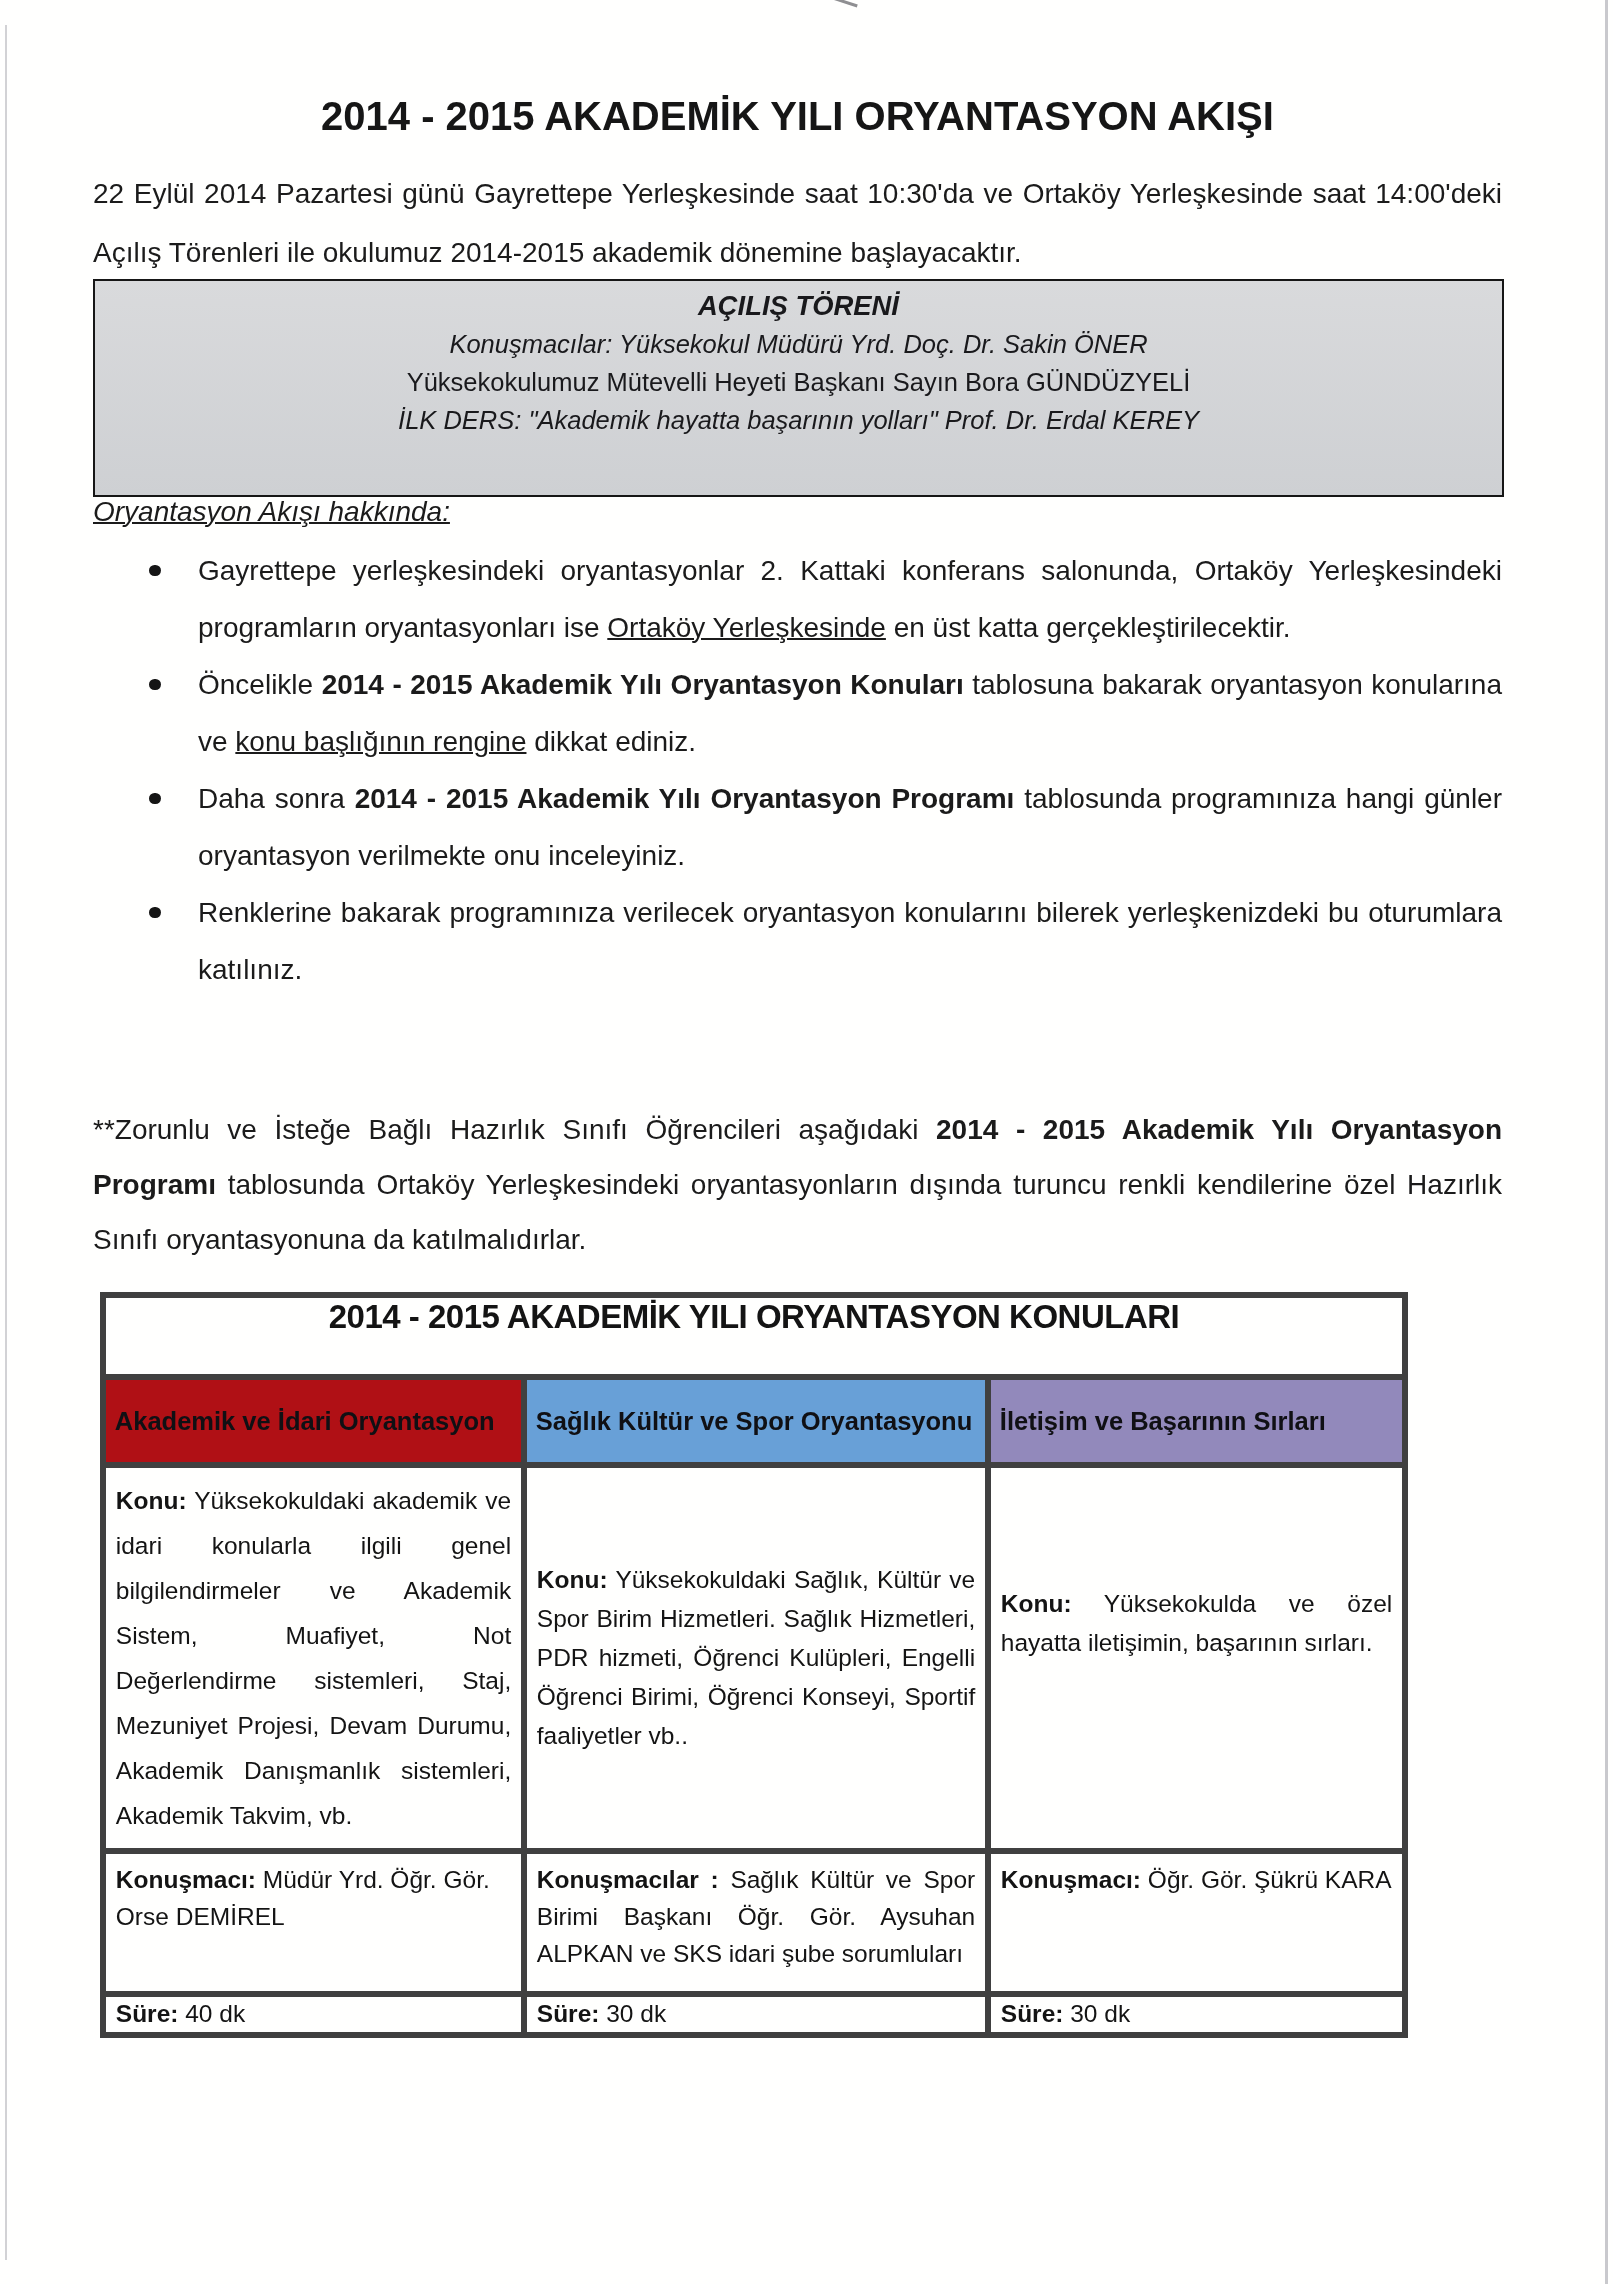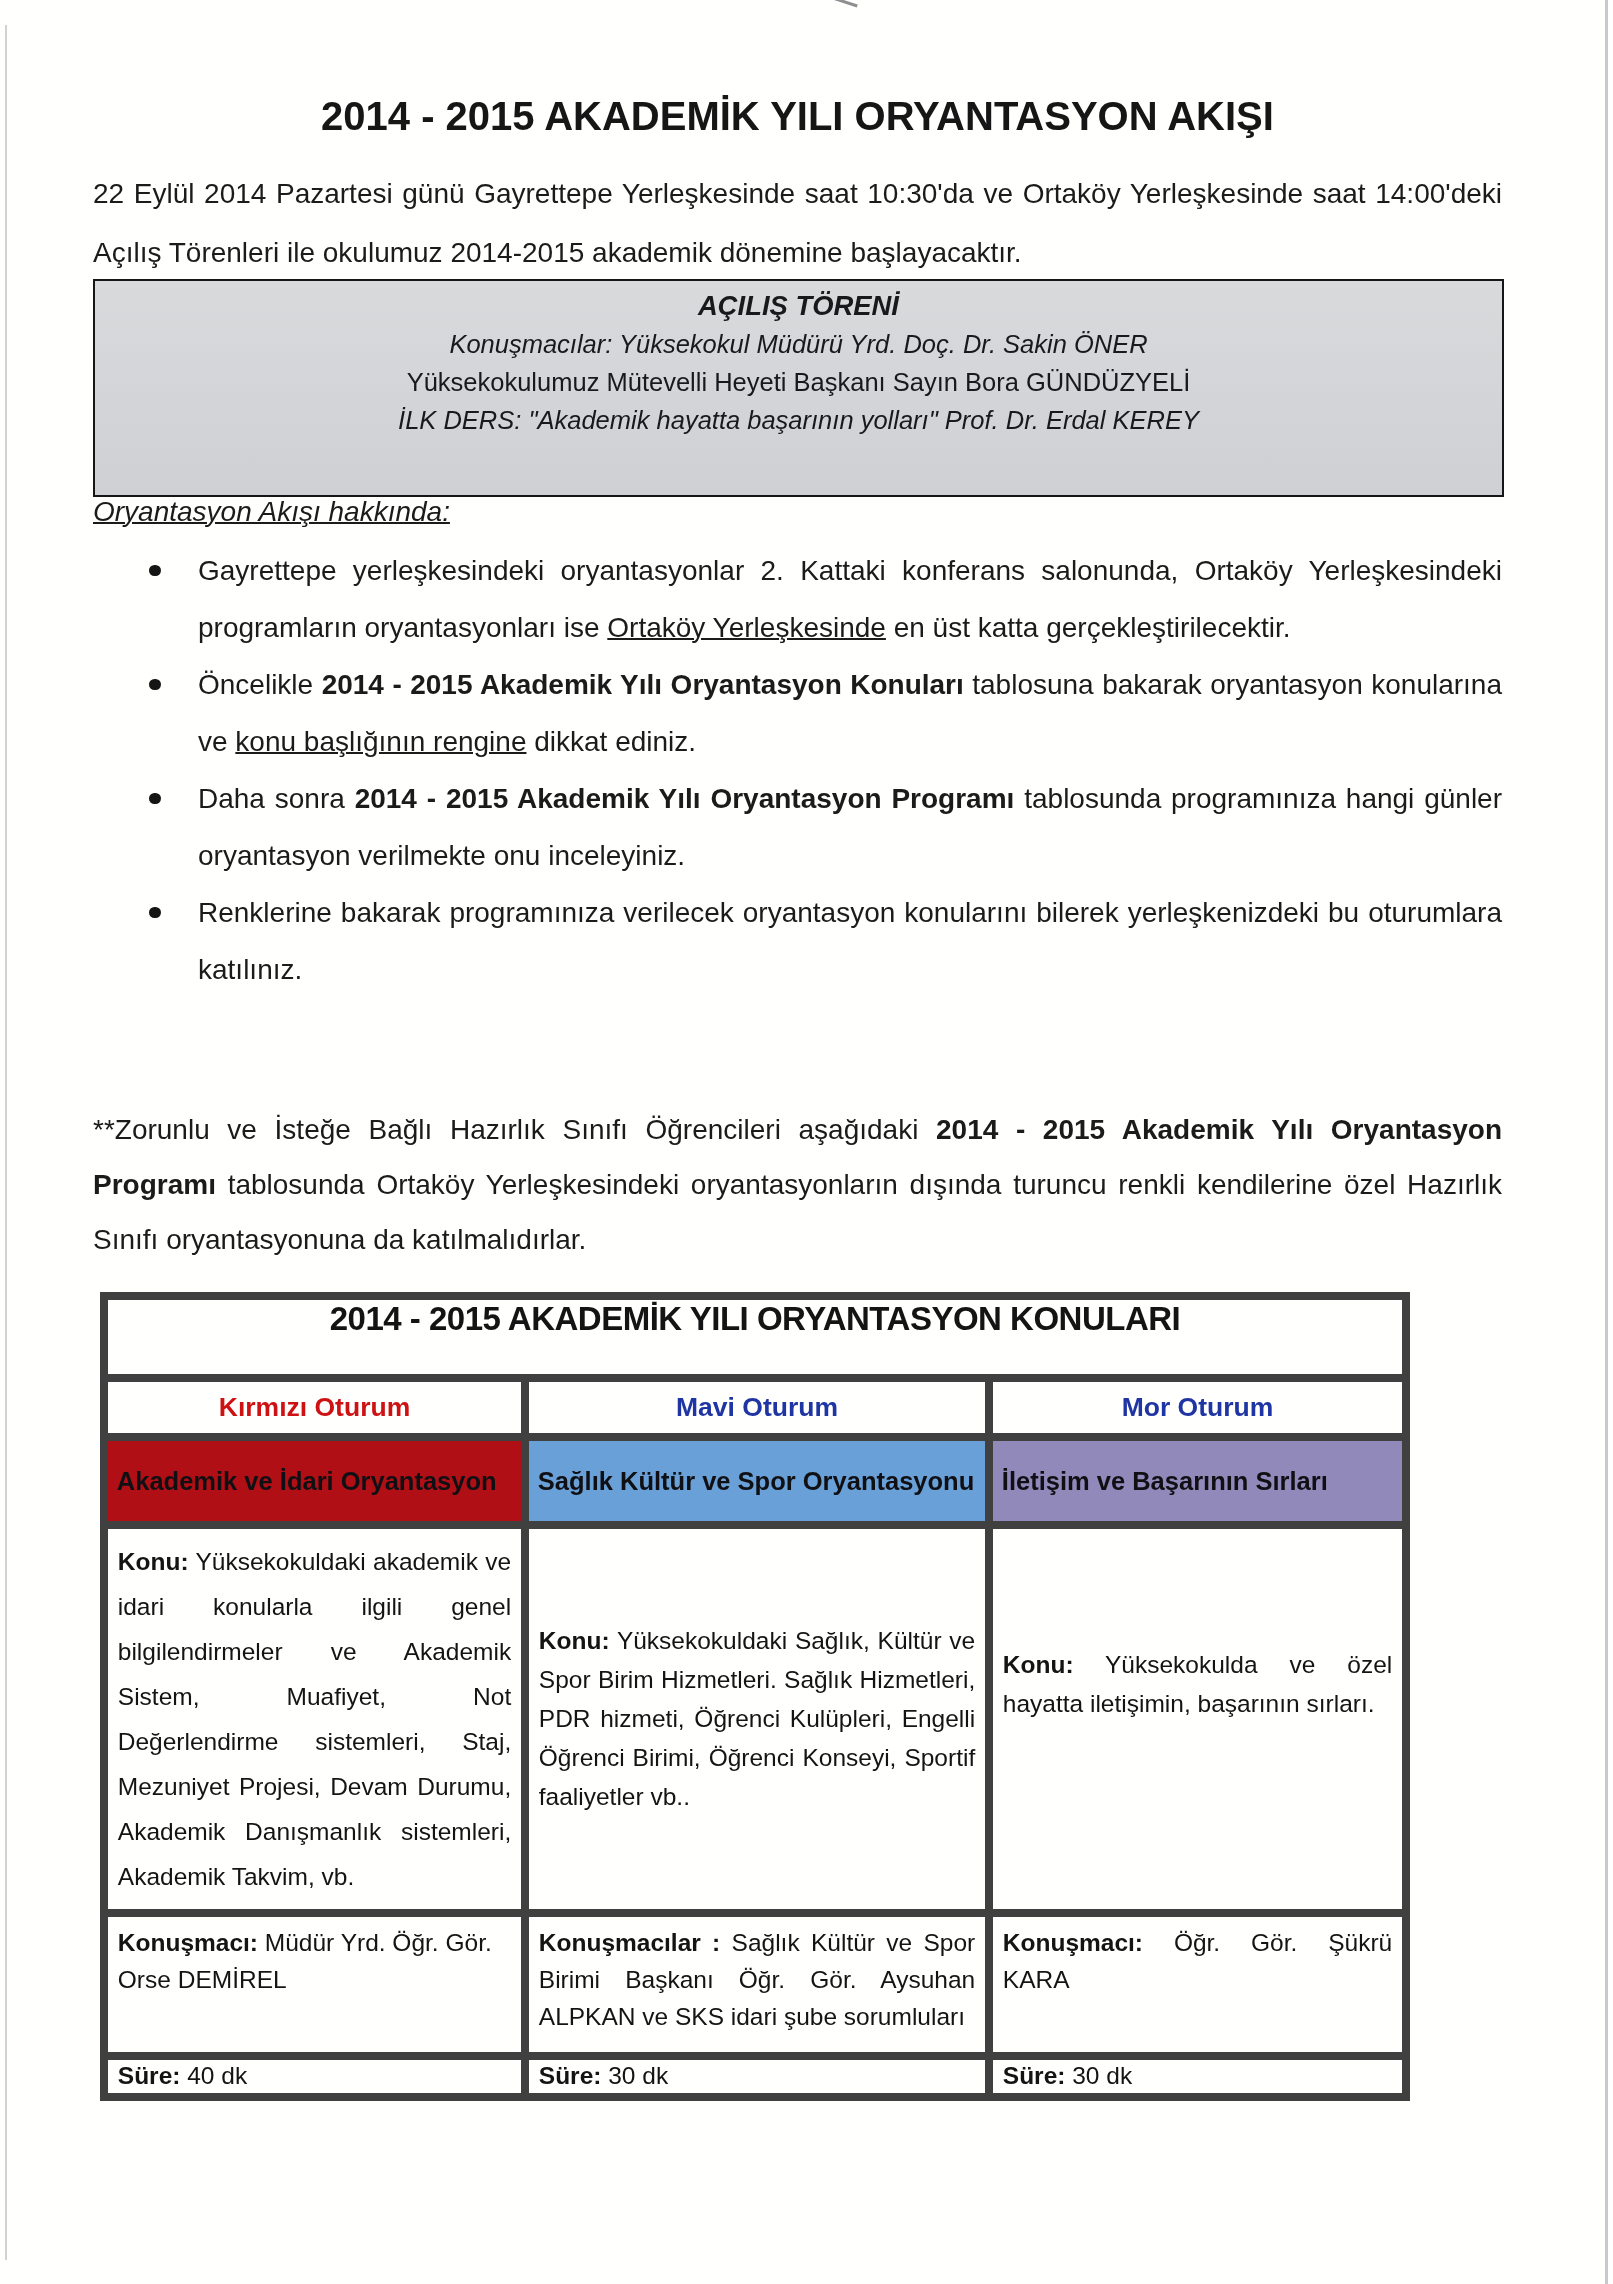--- a/index.html
+++ b/index.html
@@ -25,21 +25,21 @@
   .u{text-decoration:underline;text-decoration-thickness:2px}
 
   .bullets{position:absolute;top:542px;left:93px;width:1409px;margin:0;padding:0;list-style:none}
   .bullets li{position:relative;padding-left:105px;font-size:28px;line-height:57px;text-align:justify}
   .bullets li::before{content:"";position:absolute;left:56px;top:22.5px;width:11.8px;height:11.8px;border-radius:50%;background:#151515}
 
   .note{position:absolute;top:1102px;left:93px;width:1409px;margin:0;font-size:28px;line-height:55px;text-align:justify}
 
   table.konular{position:absolute;top:1292px;left:100px;width:1302px;border-collapse:collapse;table-layout:fixed;
     font-size:24.5px;color:#141414;border:3.9px solid #141414}
-  .konular td{border:8px solid #404040;padding:0 9.8px;vertical-align:top;box-sizing:border-box}
+  .konular td{border:6px solid #404040;padding:0 9.8px;vertical-align:top;box-sizing:border-box}
   .t-title{height:82px;text-align:center;font-weight:700;font-size:33px;vertical-align:middle;border-bottom:3.9px solid #141414;letter-spacing:-0.5px}
   .sessions td{height:59px;text-align:center;font-weight:700;font-size:26.5px;vertical-align:middle}
   .s-red{color:#ce1113}
   .s-blue{color:#1f35a3}
   .bands td{height:88px;font-weight:700;font-size:25.5px;vertical-align:middle;padding:0 8.8px;color:#101014}
   .band-red{background:#b01015}
   .band-blue{background:#68a0d7}
   .band-purple{background:#9289bb}
   .topics td{height:368px;line-height:45px;text-align:justify;padding:9.8px 9.8px}
   .topics .tc2{line-height:39px;vertical-align:middle}
@@ -95,25 +95,20 @@
   <table class="konular">
     <colgroup>
       <col style="width:421px">
       <col style="width:464px">
       <col style="width:417px">
     </colgroup>
     <tbody>
       <tr>
         <td colspan="3" class="t-title">2014 - 2015 AKADEMİK YILI ORYANTASYON KONULARI</td>
       </tr>
-      <tr class="sessions">
-        <td class="s-red">Kırmızı Oturum</td>
-        <td class="s-blue">Mavi Oturum</td>
-        <td class="s-blue">Mor Oturum</td>
-      </tr>
       <tr class="bands">
         <td class="band-red">Akademik ve İdari Oryantasyon</td>
         <td class="band-blue">Sağlık Kültür ve Spor Oryantasyonu</td>
         <td class="band-purple">İletişim ve Başarının Sırları</td>
       </tr>
       <tr class="topics">
         <td class="tc1">
           <b>Konu:</b><span> Yüksekokuldaki akademik ve idari konularla ilgili genel bilgilendirmeler ve Akademik Sistem, Muafiyet, Not Değerlendirme sistemleri, Staj, Mezuniyet Projesi, Devam Durumu, Akademik Danışmanlık sistemleri, Akademik Takvim, vb.</span>
         </td>
         <td class="tc2">

